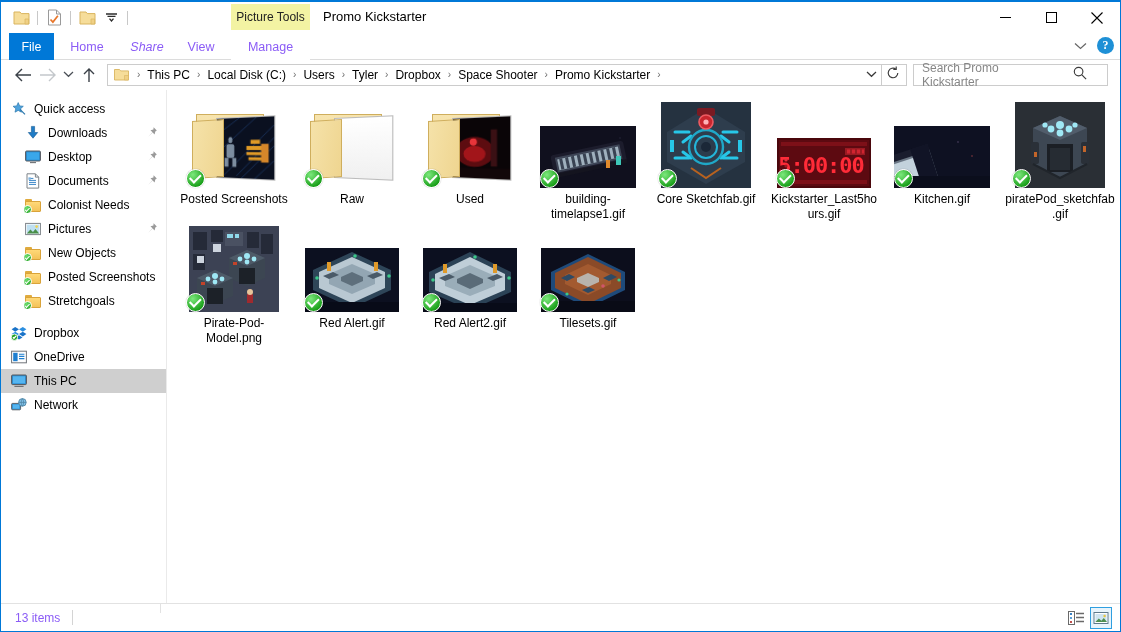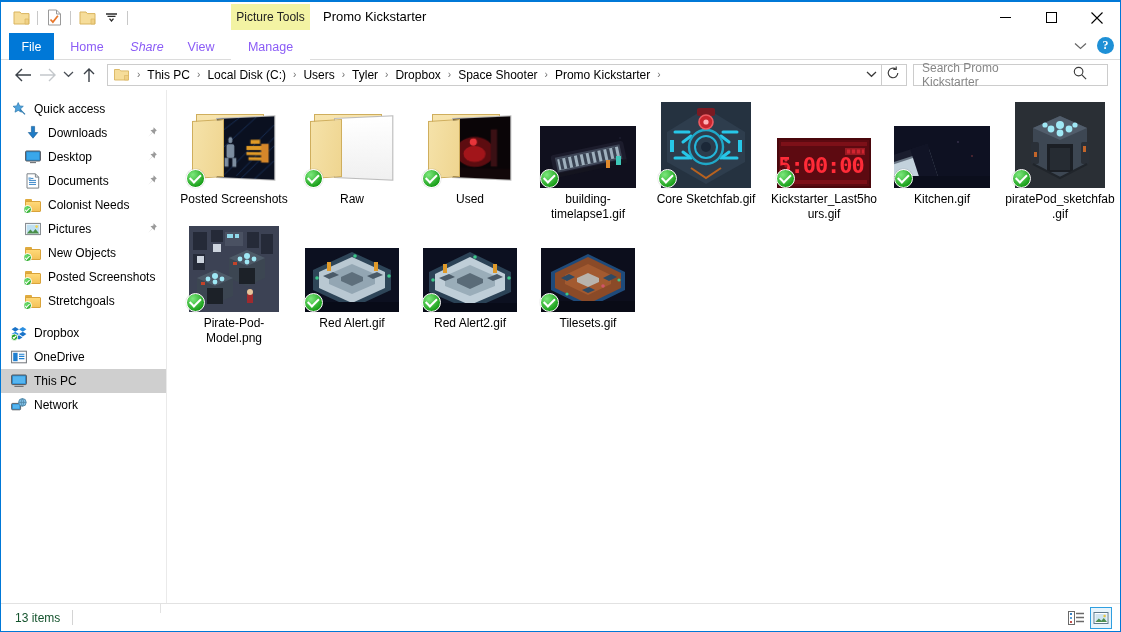--- a/index.html
+++ b/index.html
@@ -271,21 +271,21 @@
   }
 
   
   .statusbar {
     position: absolute; left: 0; right: 0; bottom: 0; height: 28px;
     border-top: 1px solid #e2e2e2;
     background: #ffffff;
     display: flex; align-items: center;
   }
   .status-left {
-    padding-left: 14px; font-size: 12px; color: #14532d;
+    padding-left: 14px; font-size: 12px; color: #8b5cf6;
     display: flex; align-items: center;
   }
   .status-sep { width: 1px; height: 15px; background: #d4d4d4; margin-left: 12px; }
   .status-right {
     position: absolute; right: 8px; top: 3px;
     display: flex; align-items: center; gap: 3px;
   }
   .viewbtn {
     width: 22px; height: 22px;
     display: flex; align-items: center; justify-content: center;

